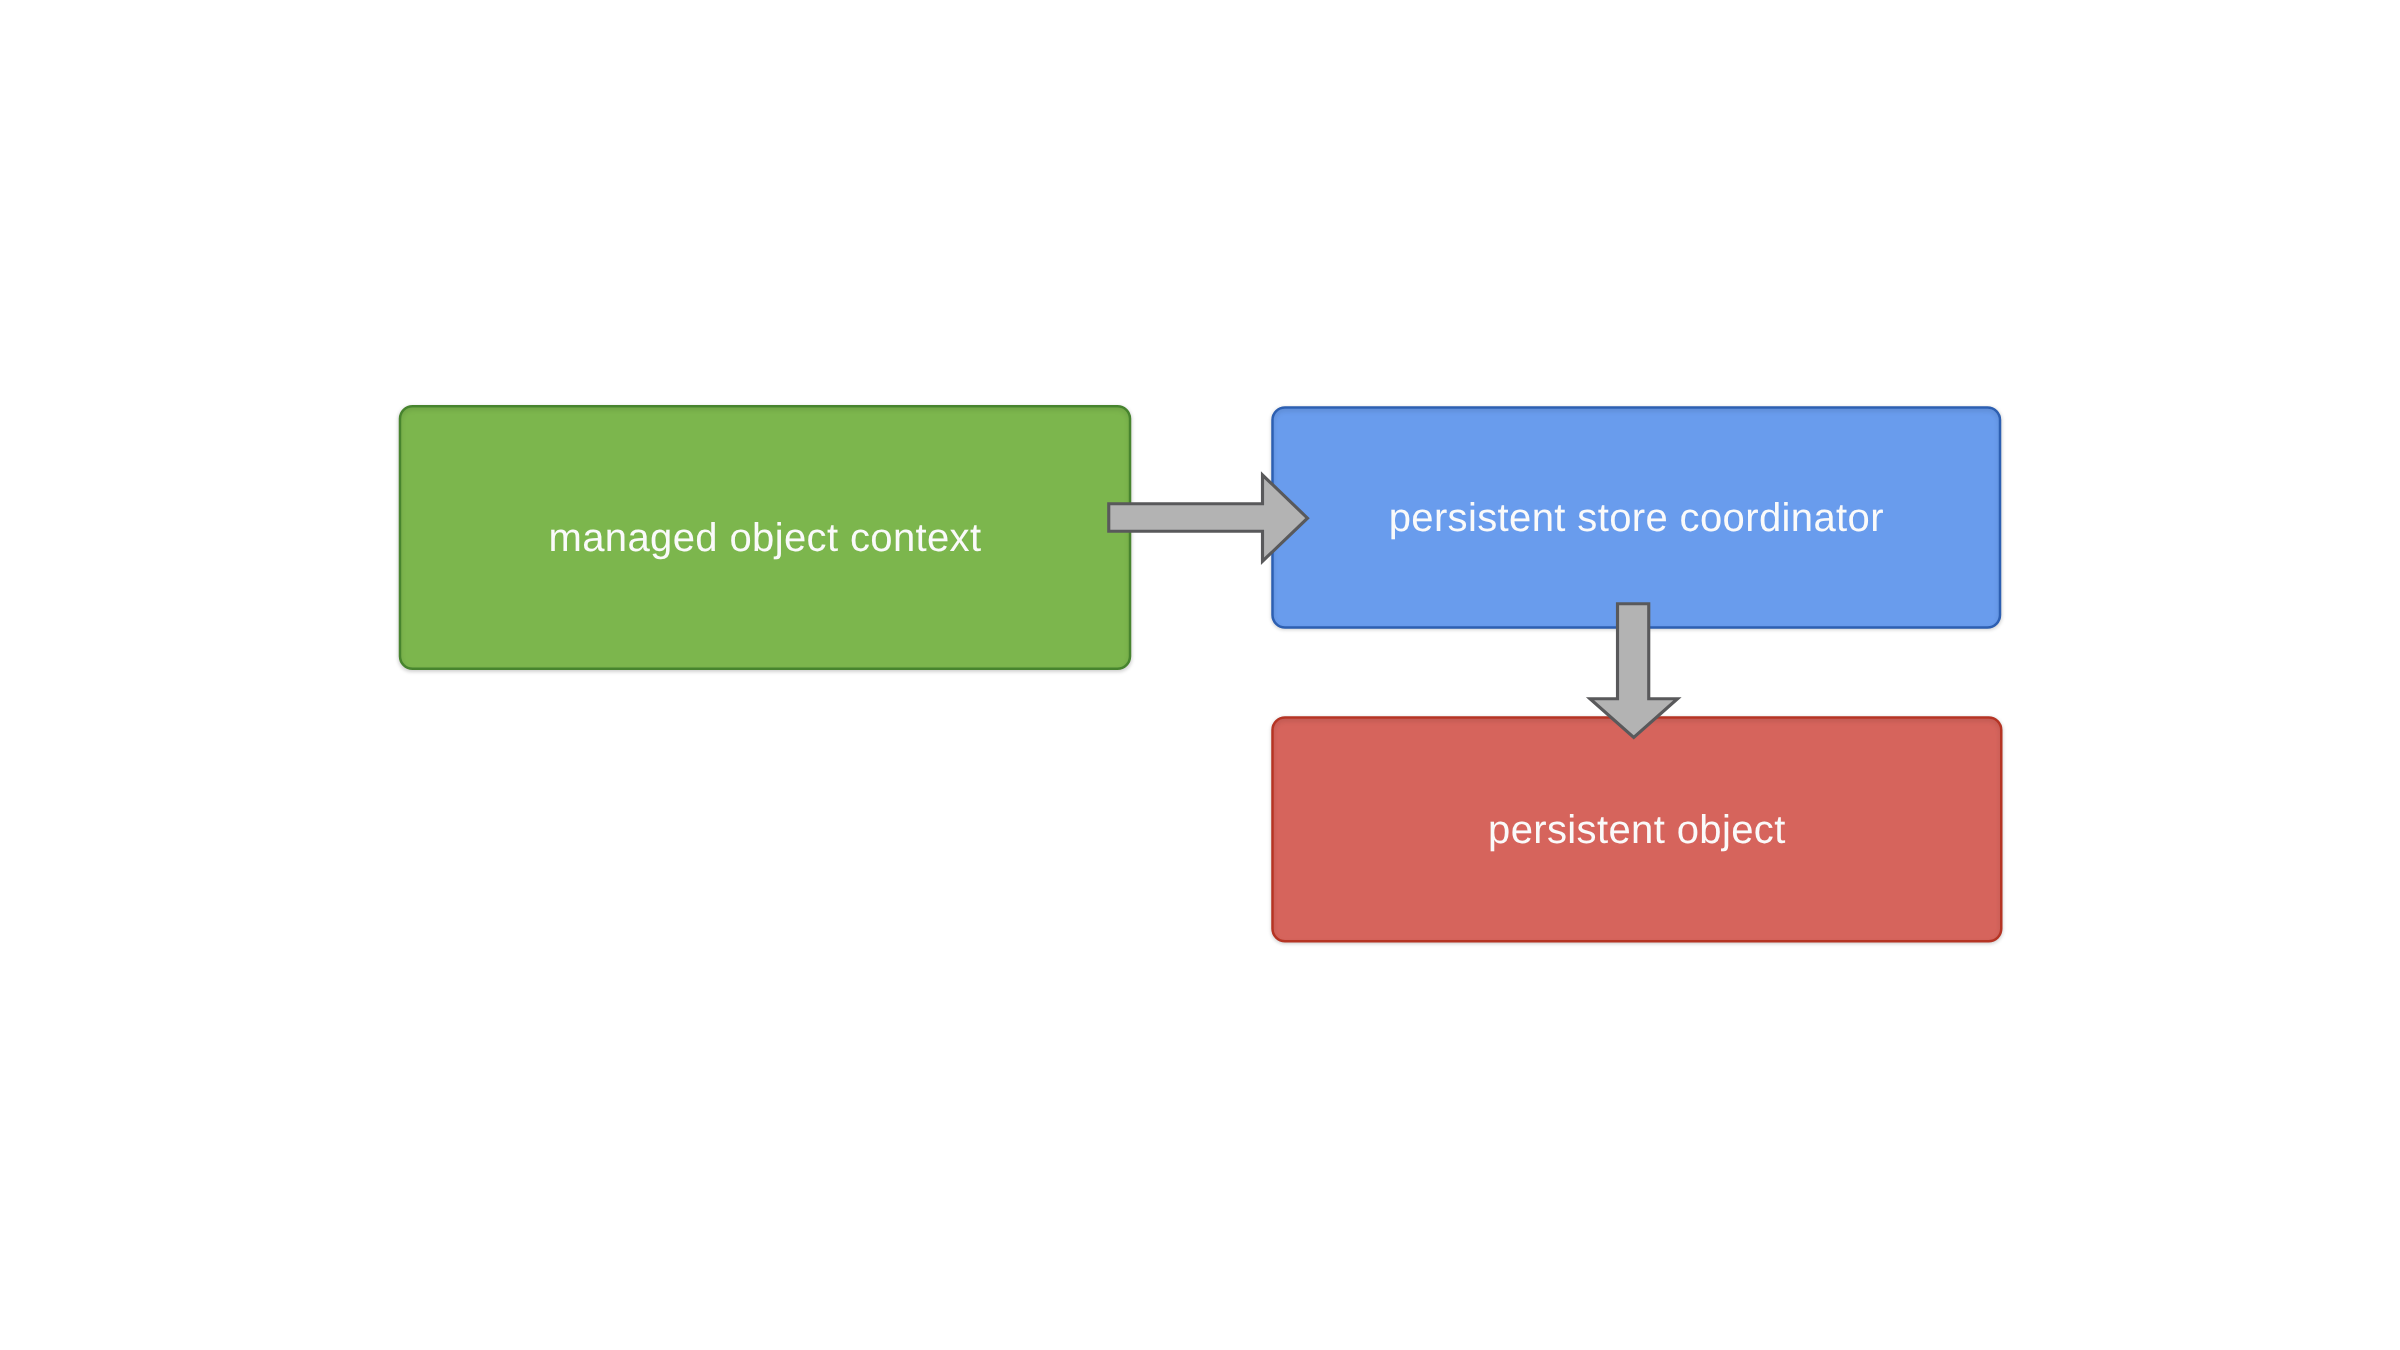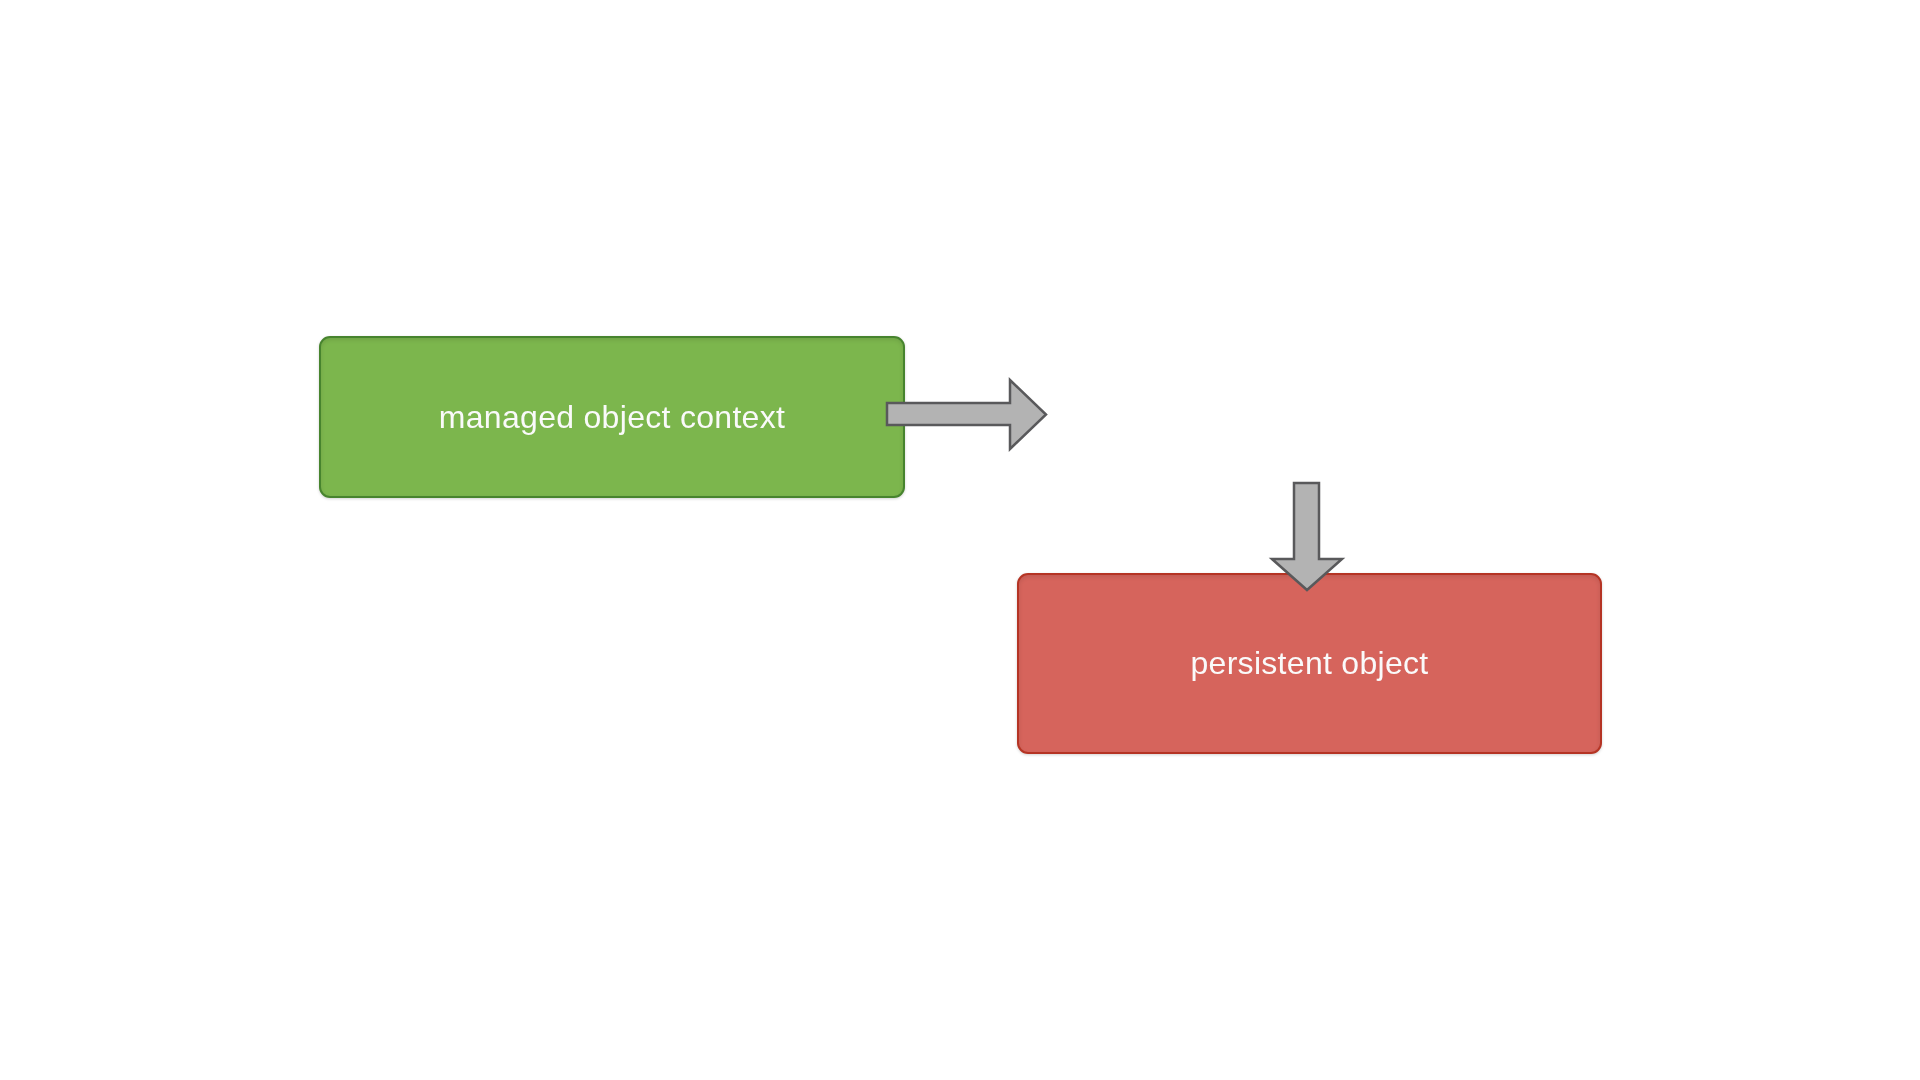--- a/index.html
+++ b/index.html
@@ -48,24 +48,27 @@
     stroke-width: 2.5;
     stroke-linejoin: miter;
     pointer-events: auto;
   }
 </style>
 </head>
 <body>
 
 <div class="canvas">
 
-  <div class="node" style="left: 319px; top: 336px; width: 586px; height: 162px; --fill: #7cb64d; --border: #47842e; --text: #fafafa;">
+  <div class="node" style="left: 319px; top: 324px; width: 586px; height: 212px; --fill: #7cb64d; --border: #47842e; --text: #fafafa;">
     <span class="node-label">managed object context</span>
   </div>
 
+  <div class="node" style="left: 1017px; top: 325px; width: 584px; height: 178px; --fill: #699ced; --border: #2d5fb1; --text: #fafafa;">
+    <span class="node-label">persistent store coordinator</span>
+  </div>
 
   <div class="node" style="left: 1017px; top: 573px; width: 585px; height: 181px; --fill: #d6645c; --border: #b53424; --text: #fafafa;">
     <span class="node-label">persistent object</span>
   </div>
 
   <svg class="connectors" width="1920" height="1080">
     <polygon points="887,403 1010,403 1010,380 1046,414.5 1010,449 1010,425 887,425" style="--fill: #b3b3b3; --stroke: #59595b;"></polygon>
     <polygon points="1294,483 1319,483 1319,559 1342,559 1307,590 1272,559 1294,559" style="--fill: #b3b3b3; --stroke: #59595b;"></polygon>
   </svg>
 

